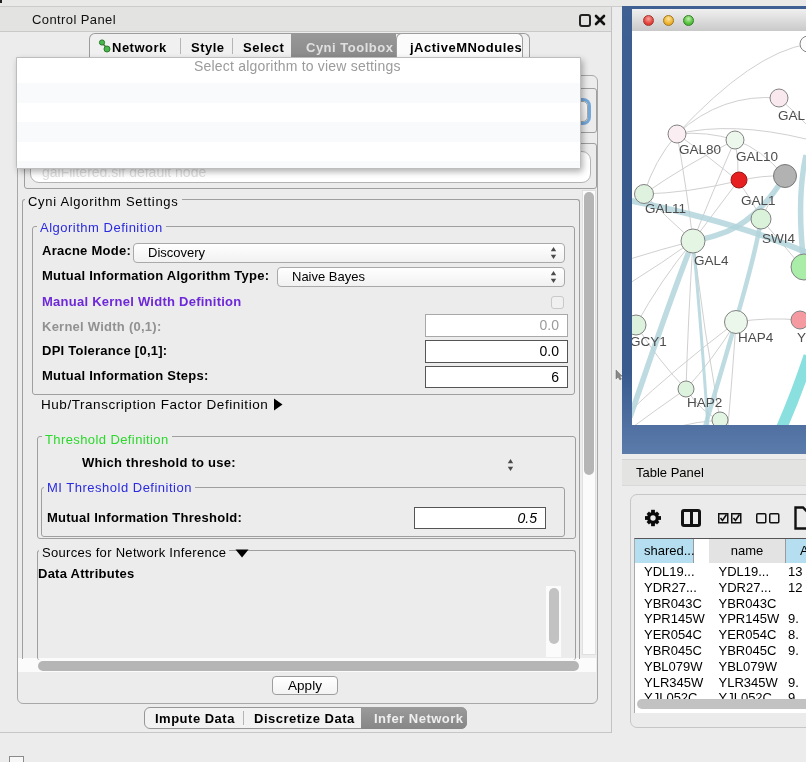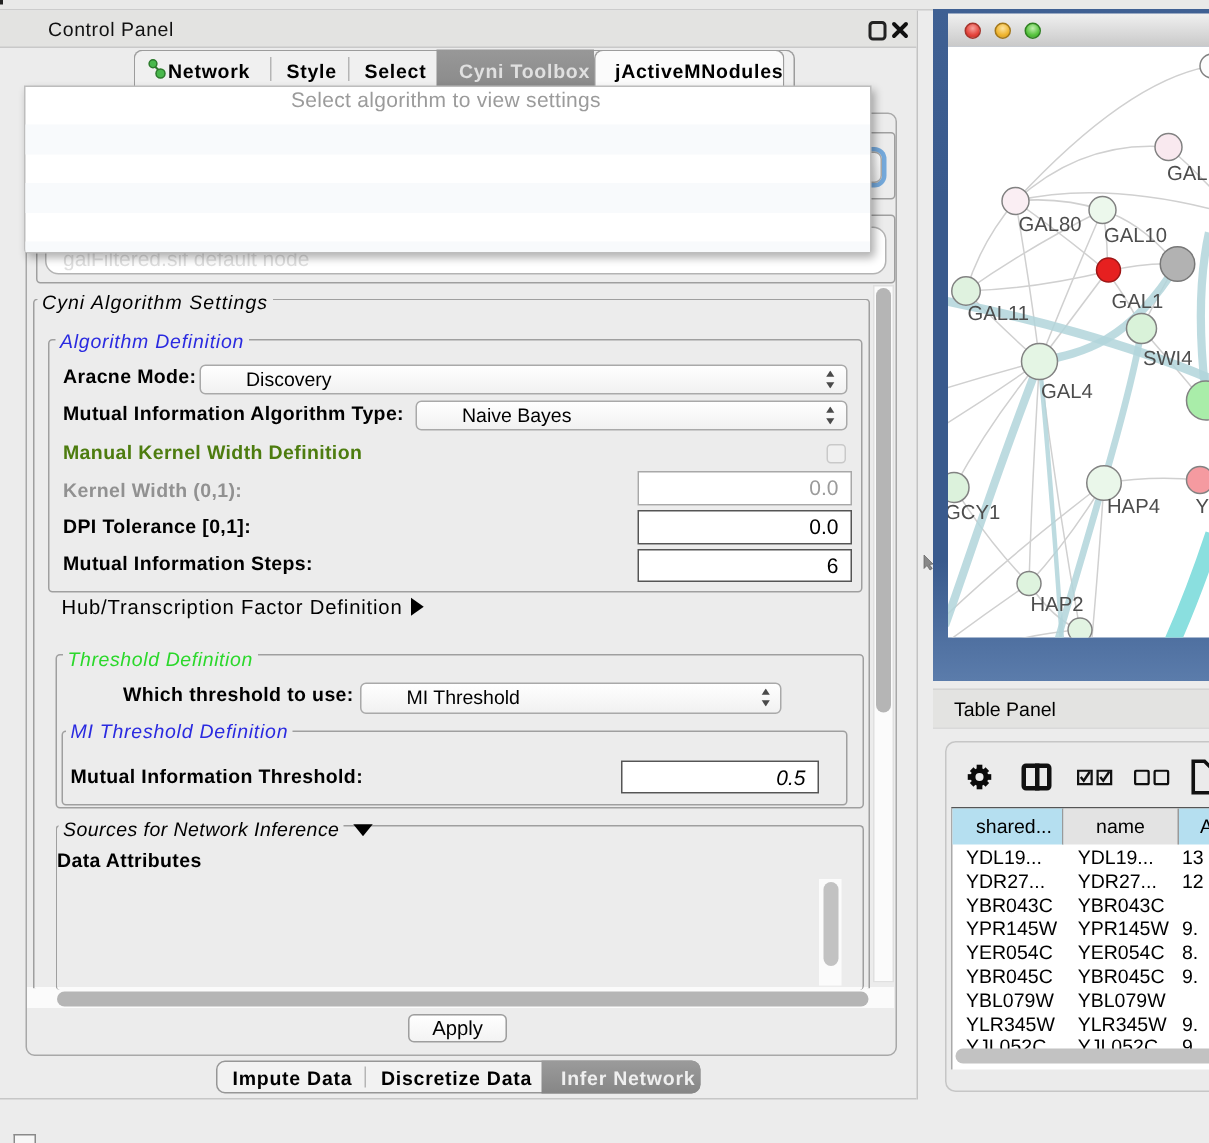--- a/index.html
+++ b/index.html
@@ -1,23 +1,23 @@
 <!DOCTYPE html>
 <html><head>
 <meta charset="utf-8">
 <style>
 html,body{margin:0;padding:0;}
 #page{position:relative;width:806px;height:762px;background:#ececec;overflow:hidden;
   font-family:"Liberation Sans",sans-serif;color:#000;}
 .abs{position:absolute;}
 .grp{position:absolute;border:1px solid #9f9f9f;border-radius:3px;}
-.glbl{position:absolute;background:#ececec;padding:0 3px;font-size:13px;line-height:15px;white-space:nowrap;font-style:italic;}
+.glbl{position:absolute;background:#ececec;padding:0 3px;font-size:13px;line-height:15px;white-space:nowrap;}
 .blbl{position:absolute;font-weight:bold;font-size:13px;line-height:15px;white-space:nowrap;letter-spacing:0.25px;}
 .combo{position:absolute;background:linear-gradient(#ffffff,#f1f1f1);border:1px solid #a9a9a9;border-radius:4px;
-  font-size:13px;line-height:18px;padding-left:30px;box-sizing:border-box;}
+  font-size:13px;line-height:18px;padding-left:14px;box-sizing:border-box;}
 .fld{position:absolute;background:#fff;border:1px solid #555;font-size:14px;text-align:right;
   padding-right:8px;box-sizing:border-box;}
 .tabtxt{font-size:13px;font-weight:bold;line-height:15px;letter-spacing:0.5px;}
 </style>
 </head>
 <body>
 <div id="page">
 
 <div class="abs" style="left:0;top:0;width:806px;height:6px;background:#e9e9e8;border-bottom:1px solid #cccccc;"></div>
 <div class="abs" style="left:0;top:0;width:2px;height:3px;background:#222;"></div>
@@ -73,42 +73,41 @@
       <path d="M3.5 12 L6.2 7.8 L0.8 7.8 Z" fill="#4a4a4a"></path>
     </svg>
 
 <div class="blbl" style="left:42px;top:268px;">Mutual Information Algorithm Type:</div>
 <div class="abs combo" style="left:277px;top:267px;width:288px;height:20px;">Naive Bayes</div>
 <svg class="abs" style="left:550px;top:271px;" width="7" height="12" viewBox="0 0 7 12">
       <path d="M3.5 0 L6.2 4.2 L0.8 4.2 Z" fill="#4a4a4a"></path>
       <path d="M3.5 12 L6.2 7.8 L0.8 7.8 Z" fill="#4a4a4a"></path>
     </svg>
 
-<div class="blbl" style="left:42px;top:293.5px;color:#4d7c0f;">Manual Kernel Width Definition</div>
+<div class="blbl" style="left:42px;top:293.5px;color:#6d28d9;">Manual Kernel Width Definition</div>
 <div class="abs" style="left:551px;top:296px;width:13px;height:13px;background:#f0f0f0;border:1px solid #c9c9c9;border-radius:3px;box-sizing:border-box;"></div>
 
 <div class="blbl" style="left:42px;top:318.5px;color:#919191;">Kernel Width (0,1):</div>
 <div class="fld" style="left:425px;top:314px;width:143px;height:23px;border-color:#a8a8a8;color:#9b9b9b;line-height:21px;">0.0</div>
 
 <div class="blbl" style="left:42px;top:342.5px;">DPI Tolerance [0,1]:</div>
 <div class="fld" style="left:425px;top:340px;width:143px;height:23px;line-height:21px;">0.0</div>
 
 <div class="blbl" style="left:42px;top:367.5px;">Mutual Information Steps:</div>
 <div class="fld" style="left:425px;top:366px;width:143px;height:22px;line-height:20px;">6</div>
 
 <div class="abs" style="left:41px;top:397px;font-size:13.5px;line-height:15px;white-space:nowrap;letter-spacing:0.55px;">Hub/Transcription Factor Definition</div>
 <svg class="abs" style="left:273px;top:398px;" width="10" height="13" viewBox="0 0 10 13">
       <path d="M1 0.5 L9.5 6.5 L1 12.5 Z" fill="#000"></path>
     </svg>
 
 <div class="grp" style="left:37px;top:436px;width:537px;height:101px;"></div>
 <div class="glbl" style="left:42px;top:432px;color:#2bd82b;letter-spacing:0.4px;">Threshold Definition</div>
 
 <div class="blbl" style="left:82px;top:455px;">Which threshold to use:</div>
-<div class="abs combo" style="left:240px;top:455px;width:281px;height:21px;">MI Threshold</div>
 <svg class="abs" style="left:507px;top:459px;" width="7" height="12" viewBox="0 0 7 12">
       <path d="M3.5 0 L6.2 4.2 L0.8 4.2 Z" fill="#4a4a4a"></path>
       <path d="M3.5 12 L6.2 7.8 L0.8 7.8 Z" fill="#4a4a4a"></path>
     </svg>
 
 <div class="grp" style="left:41px;top:487px;width:522px;height:48px;"></div>
 <div class="glbl" style="left:44px;top:480px;color:#2a2ae0;letter-spacing:0.5px;">MI Threshold Definition</div>
 <div class="blbl" style="left:47px;top:509.5px;">Mutual Information Threshold:</div>
 <div class="fld" style="left:414px;top:507px;width:132px;height:22px;line-height:20px;font-style:italic;">0.5</div>
 
@@ -252,21 +251,21 @@
 </svg>
 <svg class="abs" style="left:756px;top:513px;" width="24" height="11" viewBox="0 0 24 11">
   <rect x="0.75" y="0.75" width="9" height="9" fill="none" stroke="#111" stroke-width="1.5" rx="1"></rect>
   <rect x="13.75" y="0.75" width="9" height="9" fill="none" stroke="#111" stroke-width="1.5" rx="1"></rect>
 </svg>
 <svg class="abs" style="left:794px;top:506px;" width="14" height="24" viewBox="0 0 14 24">
   <path d="M1.5 1.5 L9 1.5 L13.5 6 L13.5 22.5 L1.5 22.5 Z" fill="none" stroke="#111" stroke-width="2.4"></path>
 </svg>
 
 <div class="abs" style="left:634px;top:538px;width:172px;height:174px;background:#fff;border-top:1px solid #555;border-left:1px solid #aaa;"></div>
-<div class="abs" style="left:635px;top:539px;width:74px;height:24px;background:#b5dff0;border-right:1px solid #9a9a9a;box-sizing:border-box;font-size:13px;text-align:center;line-height:23px;text-indent:9px;">shared...</div>
+<div class="abs" style="left:635px;top:539px;width:59px;height:24px;background:#b5dff0;border-right:1px solid #9a9a9a;box-sizing:border-box;font-size:13px;text-align:center;line-height:23px;text-indent:9px;">shared...</div>
 <div class="abs" style="left:709px;top:539px;width:77px;height:24px;background:#e3e3e3;border-right:1px solid #9a9a9a;box-sizing:border-box;font-size:13px;text-align:center;line-height:23px;">name</div>
 <div class="abs" style="left:786px;top:539px;width:20px;height:24px;background:#b5dff0;box-sizing:border-box;font-size:13px;line-height:23px;padding-left:14px;">A</div>
 <div class="abs" style="left:635px;top:564px;width:171px;font-size:13px;line-height:15.8px;">
   <div style="display:flex;">
         <span style="width:74px;text-align:left;padding-left:9px;box-sizing:border-box;">YDL19...</span>
         <span style="width:77px;text-align:left;padding-left:9.5px;box-sizing:border-box;">YDL19...</span>
         <span style="padding-left:2px;">13</span>
       </div>
   <div style="display:flex;">
         <span style="width:74px;text-align:left;padding-left:9px;box-sizing:border-box;">YDR27...</span>

